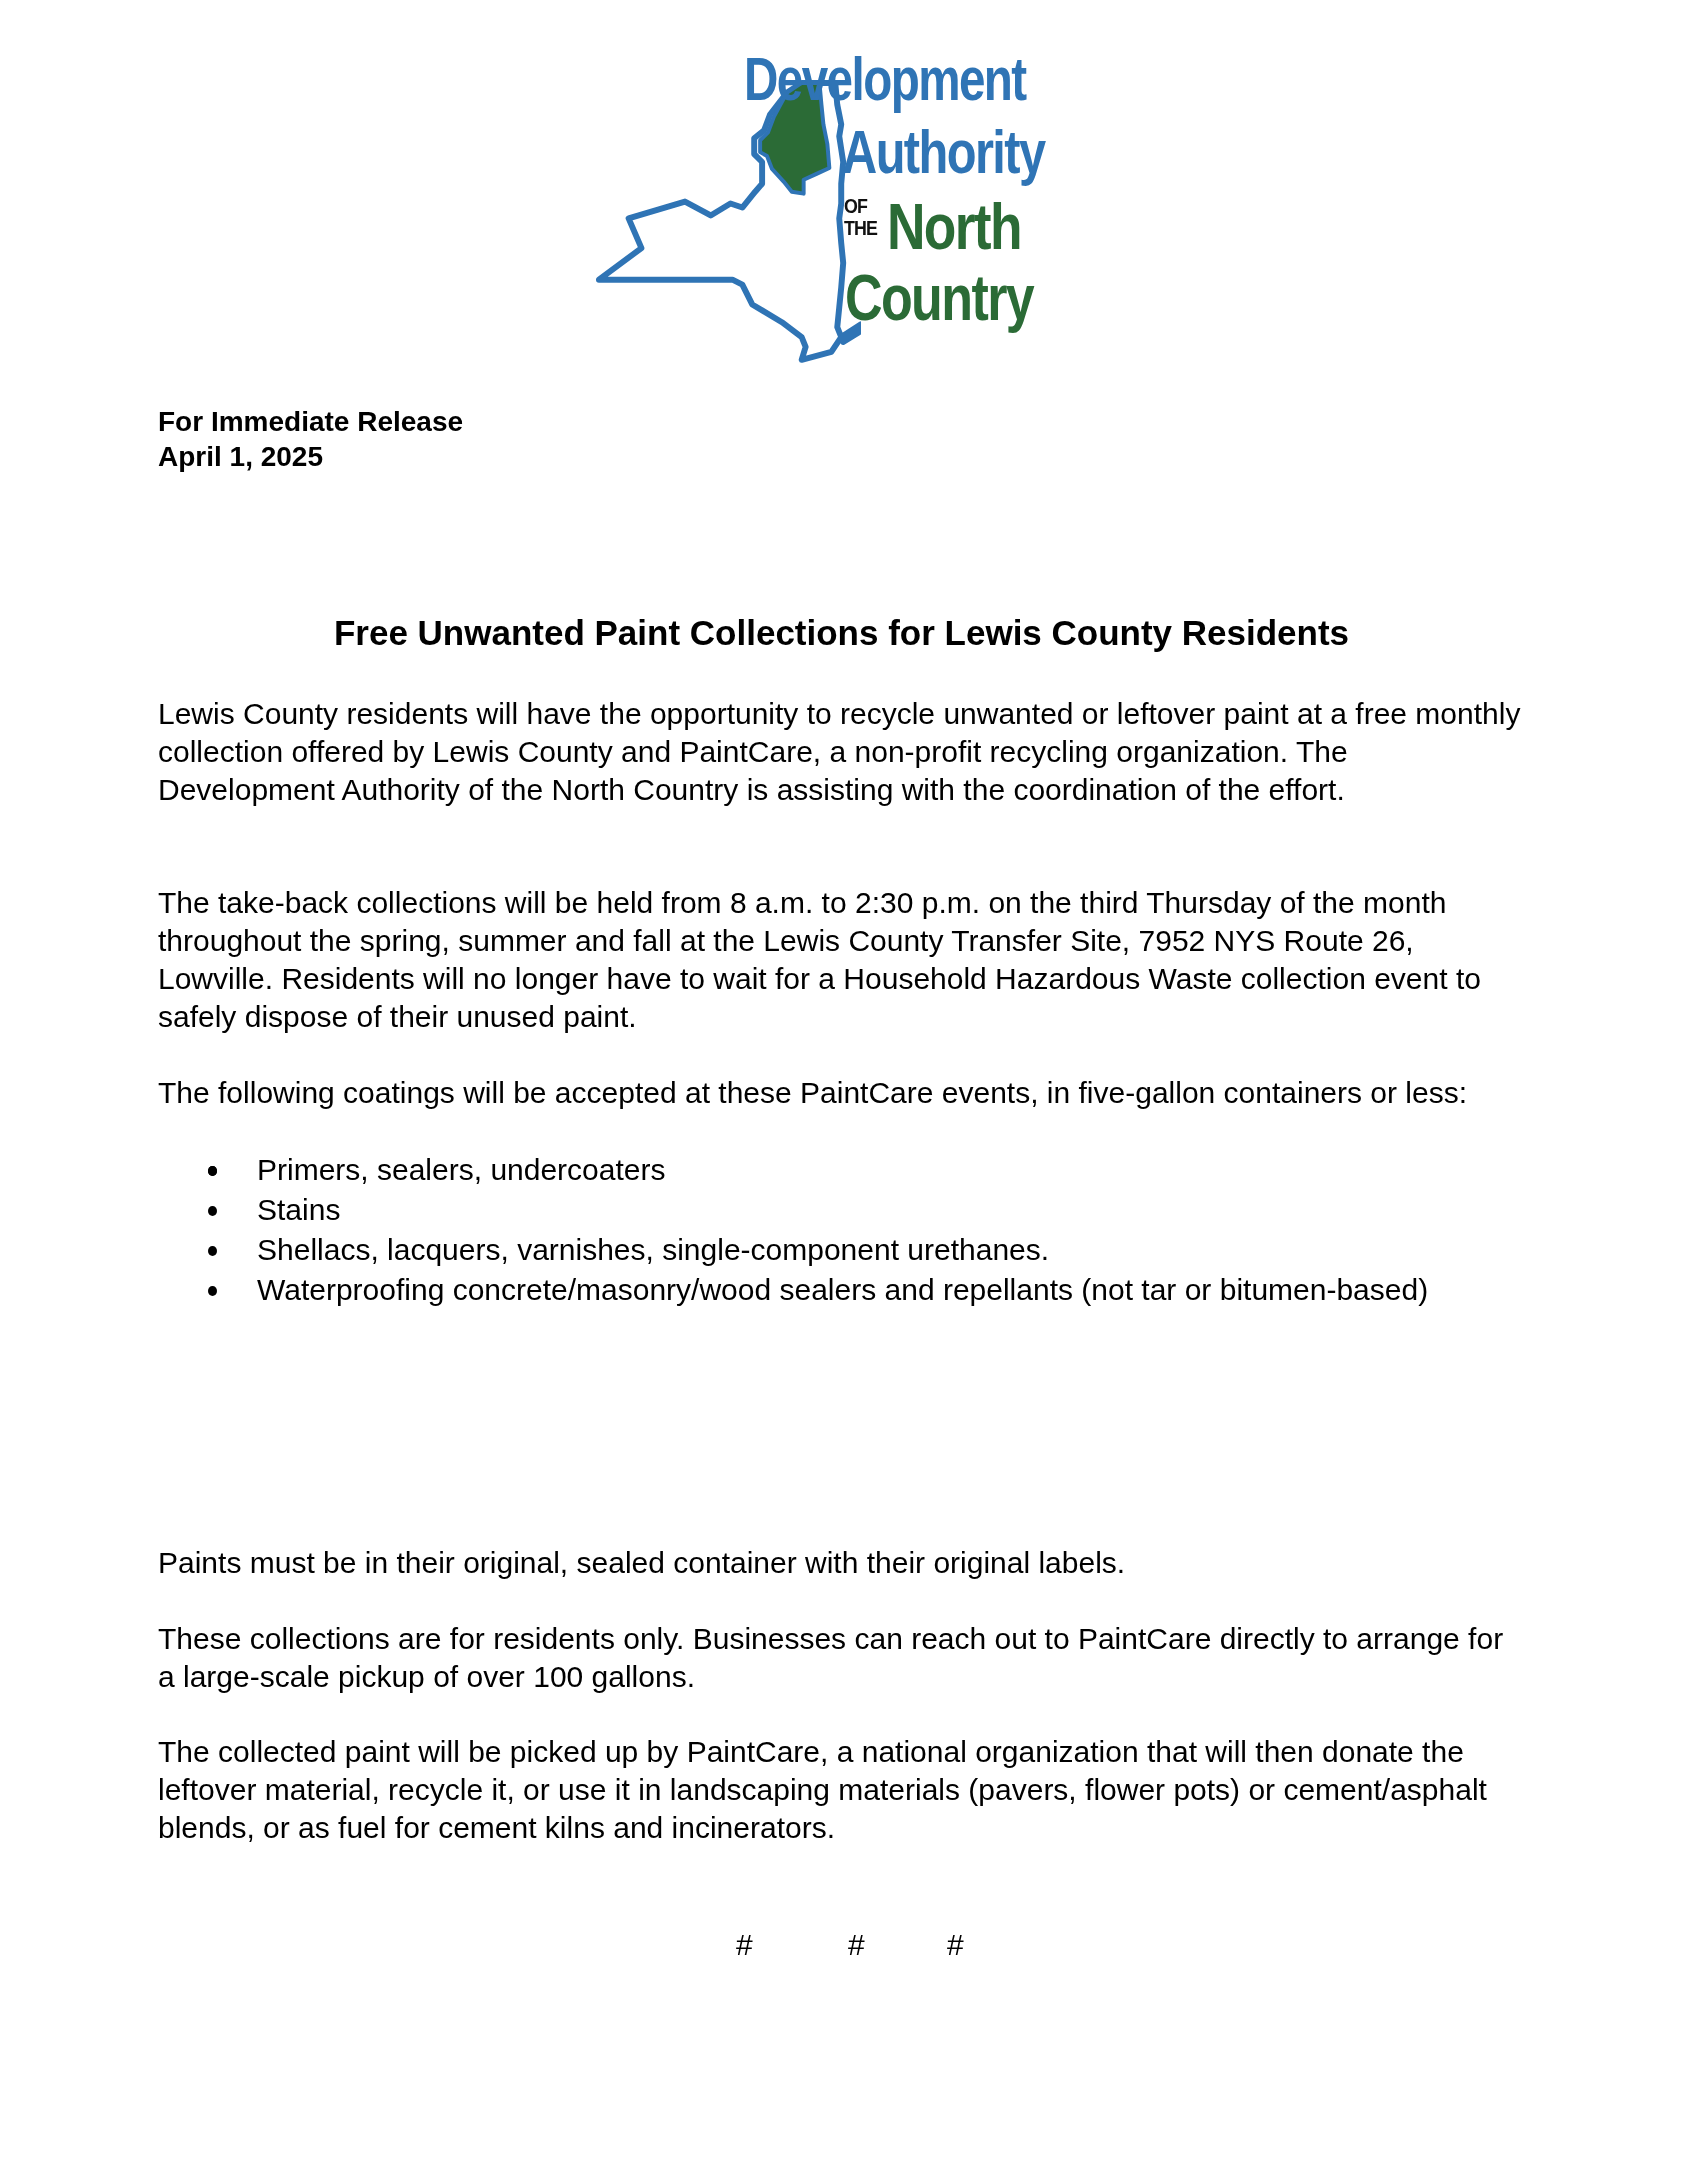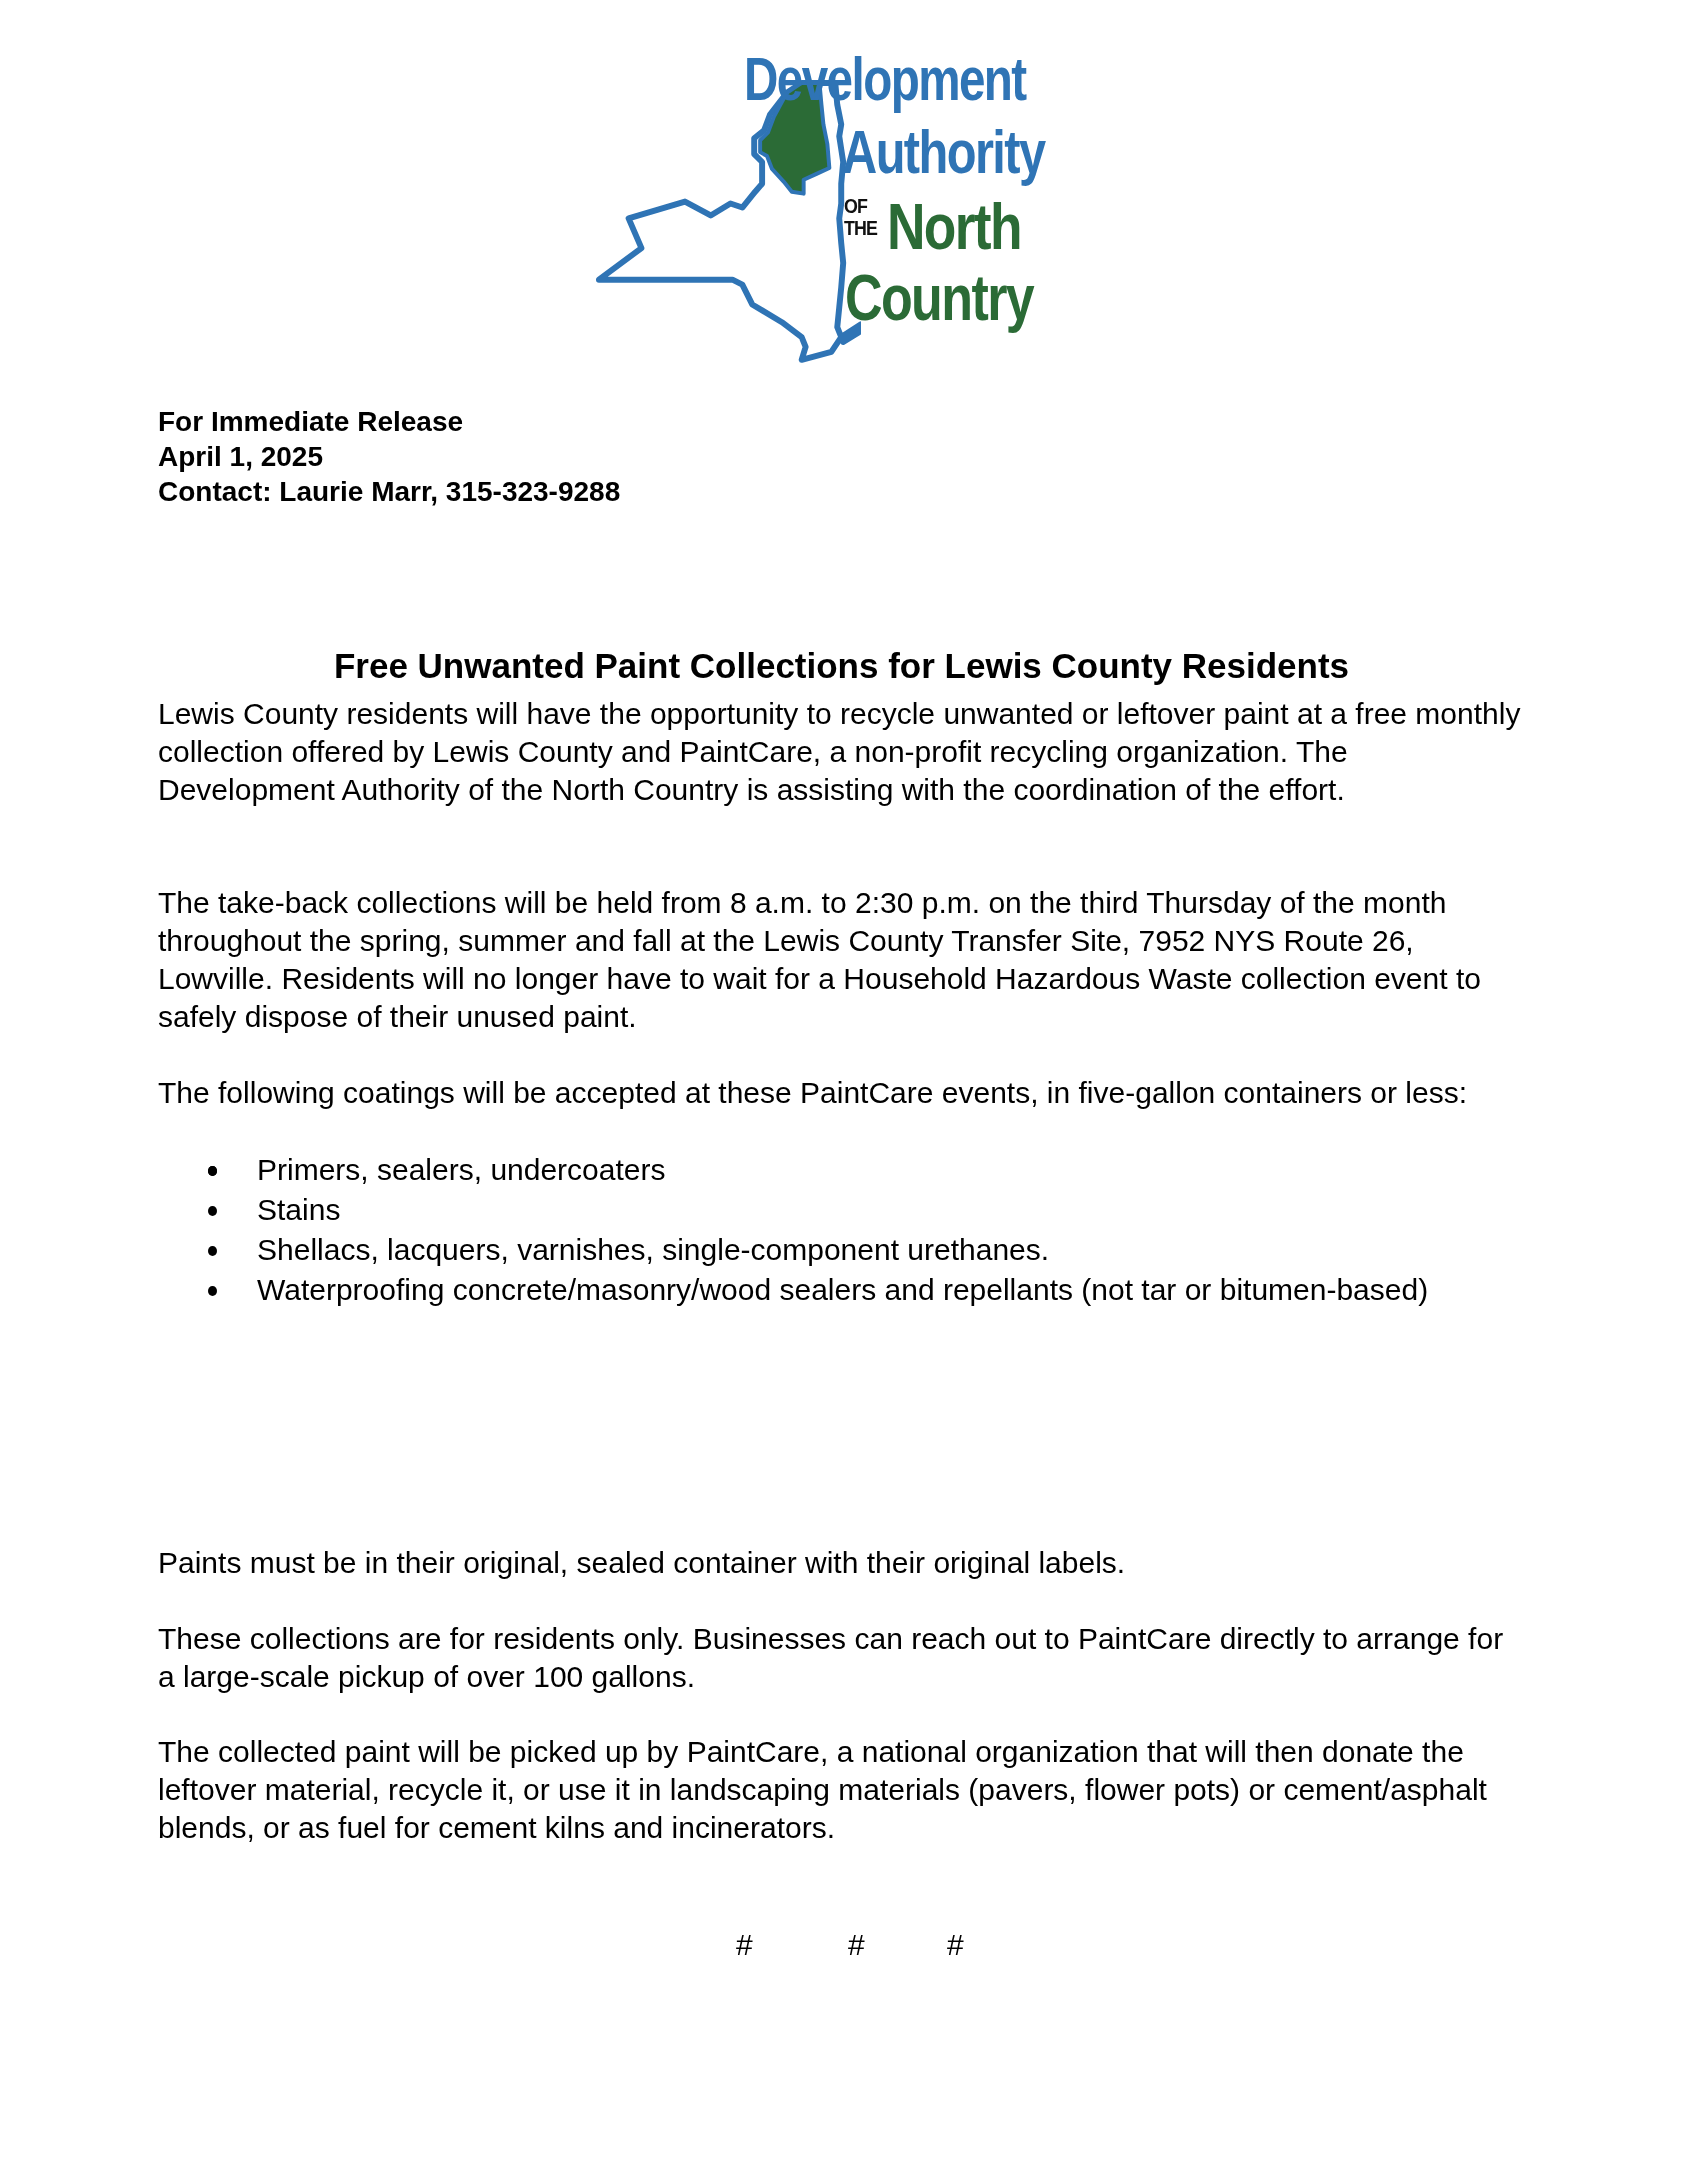--- a/index.html
+++ b/index.html
@@ -81,21 +81,21 @@
       top: 404px;
       font-weight: bold;
       font-size: 28px;
       line-height: 35px;
     }
     .release-block div { white-space: nowrap; }
     .headline {
       position: absolute;
       left: 0;
       width: 1683px;
-      top: 645px;
+      top: 612px;
       text-align: center;
       font-weight: bold;
       font-size: 35px;
       line-height: 42px;
     }
     .body-text {
       position: absolute;
       left: 158px;
       width: 1366px;
       font-size: 30px;
@@ -158,21 +158,20 @@
     <div>OF</div>
     <div>THE</div>
   </div>
   <div class="logo-text logo-north">North</div>
   <div class="logo-text logo-country">Country</div>
 </div>
 
 <div class="release-block">
   <div>For Immediate Release</div>
   <div>April 1, 2025</div>
-  <div>Contact: Laurie Marr, 315-323-9288</div>
 </div>
 
 <h1 class="headline" style="margin:0;">Free Unwanted Paint Collections for Lewis County Residents</h1>
 
 <p class="body-text para p1">Lewis County residents will have the opportunity to recycle unwanted or leftover paint at a free monthly collection offered by Lewis County and PaintCare, a non-profit recycling organization. The Development Authority of the North Country is assisting with the coordination of the effort.</p>
 <p class="body-text para p2">The take-back collections will be held from 8 a.m. to 2:30 p.m. on the third Thursday of the month throughout the spring, summer and fall at the Lewis County Transfer Site, 7952 NYS Route 26, Lowville. Residents will no longer have to wait for a Household Hazardous Waste collection event to safely dispose of their unused paint.</p>
 <p class="body-text para p3">The following coatings will be accepted at these PaintCare events, in five-gallon containers or less:</p>
 
 <ul class="bullets">
   <li>

